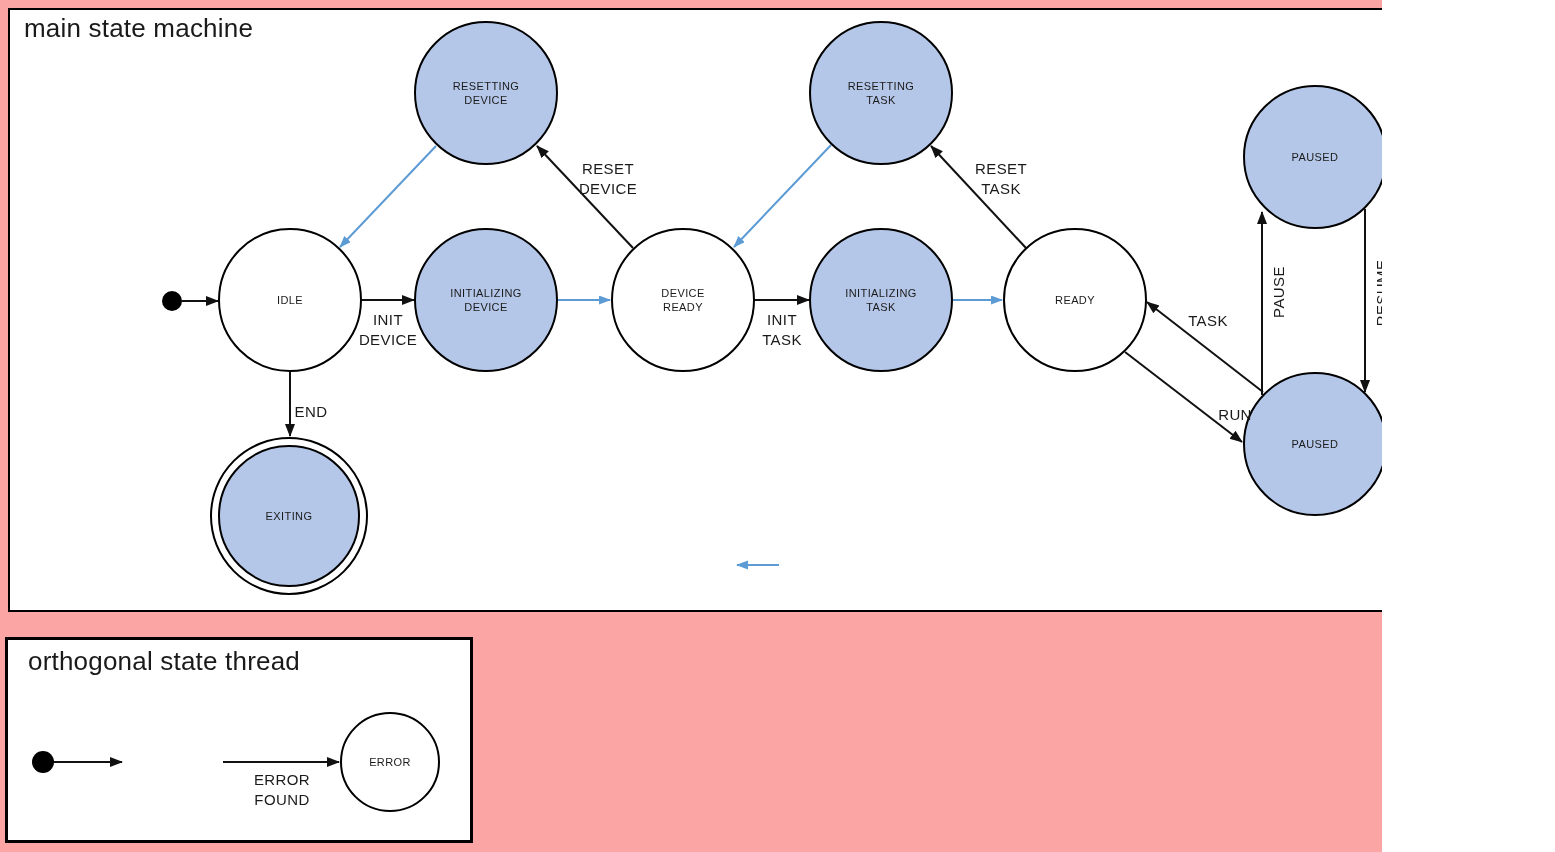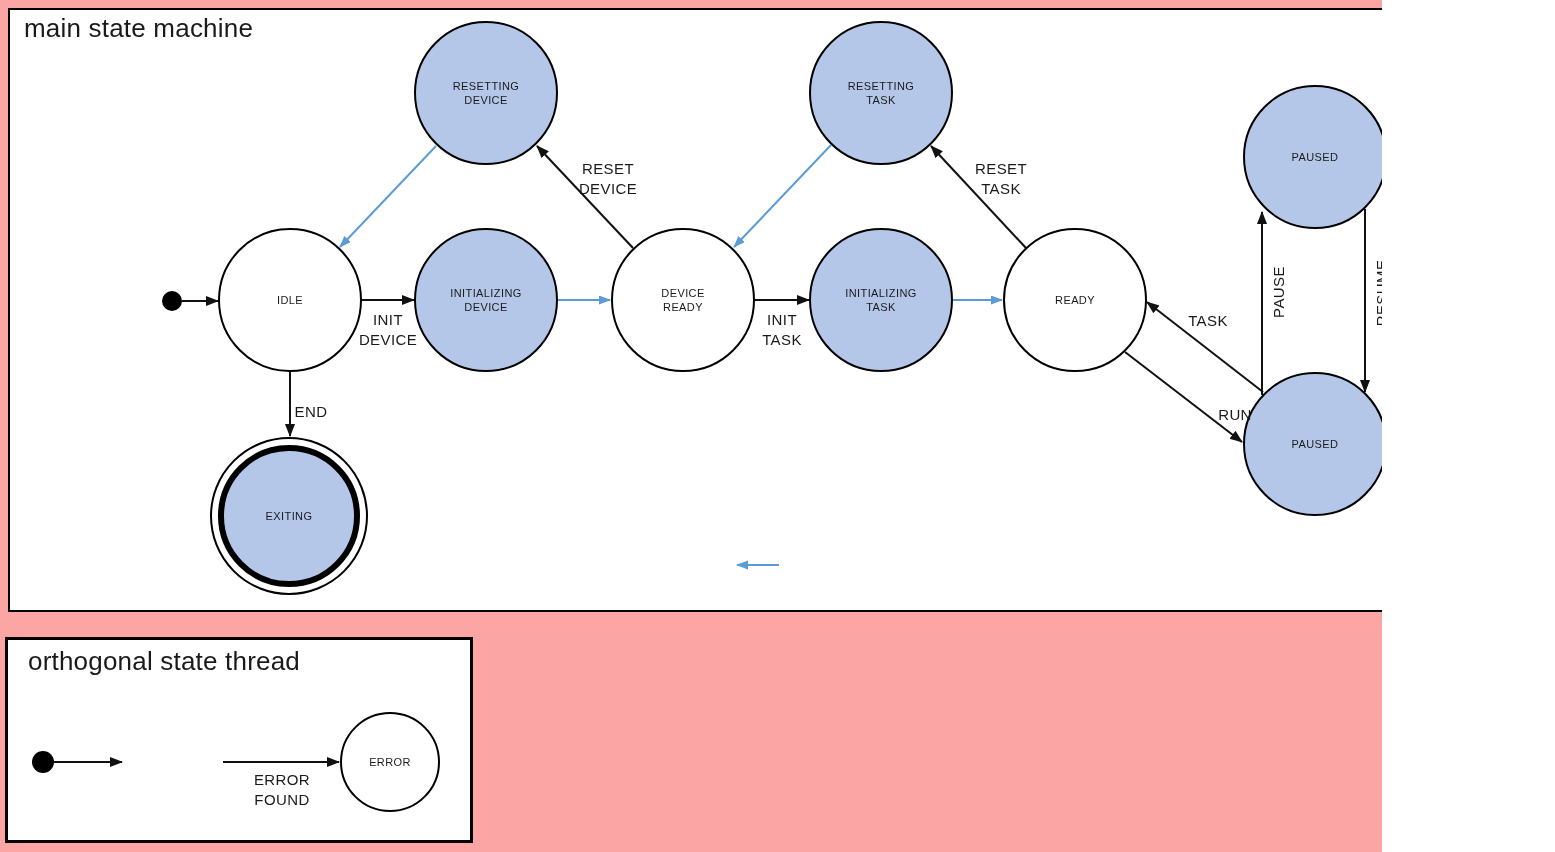--- a/index.html
+++ b/index.html
@@ -22,21 +22,21 @@
   svg.edges{position:absolute;left:0;top:0;width:1555px;height:852px;pointer-events:none;}
   svg.edges line{stroke:var(--ink);stroke-width:2;}
   svg.edges line.auto{stroke:var(--auto-blue);}
 
   .state{position:absolute;box-sizing:border-box;border:2px solid #000;border-radius:50%;
          background:#ffffff;display:flex;align-items:center;justify-content:center;}
   .state.blue{background:var(--threaded-fill);}
   .state-label{white-space:pre-line;text-align:center;font-size:11px;line-height:1.3;
                letter-spacing:0.4px;color:#1a1a1a;}
   .final-inner{position:absolute;left:6px;top:6px;right:6px;bottom:6px;box-sizing:border-box;
-               border:6px solid #000000;border-radius:50%;background:var(--threaded-fill);
+               border:2px solid #000000;border-radius:50%;background:var(--threaded-fill);
                display:flex;align-items:center;justify-content:center;}
   .dot{position:absolute;border-radius:50%;background:#000;}
 
   .edge-label{position:absolute;font-size:15px;letter-spacing:0.4px;line-height:1.35;
               white-space:pre-line;text-align:center;color:#1a1a1a;
               transform:translate(-50%,-50%);}
   .edge-label.vert{transform:translate(-50%,-50%) rotate(-90deg);}
 
   .legend{position:absolute;left:702px;top:427px;width:308px;height:166px;background:var(--legend-bg);}
   .legend-title{position:absolute;left:0;top:6px;width:100%;text-align:center;font-size:24px;color:#1a1a1a;}

